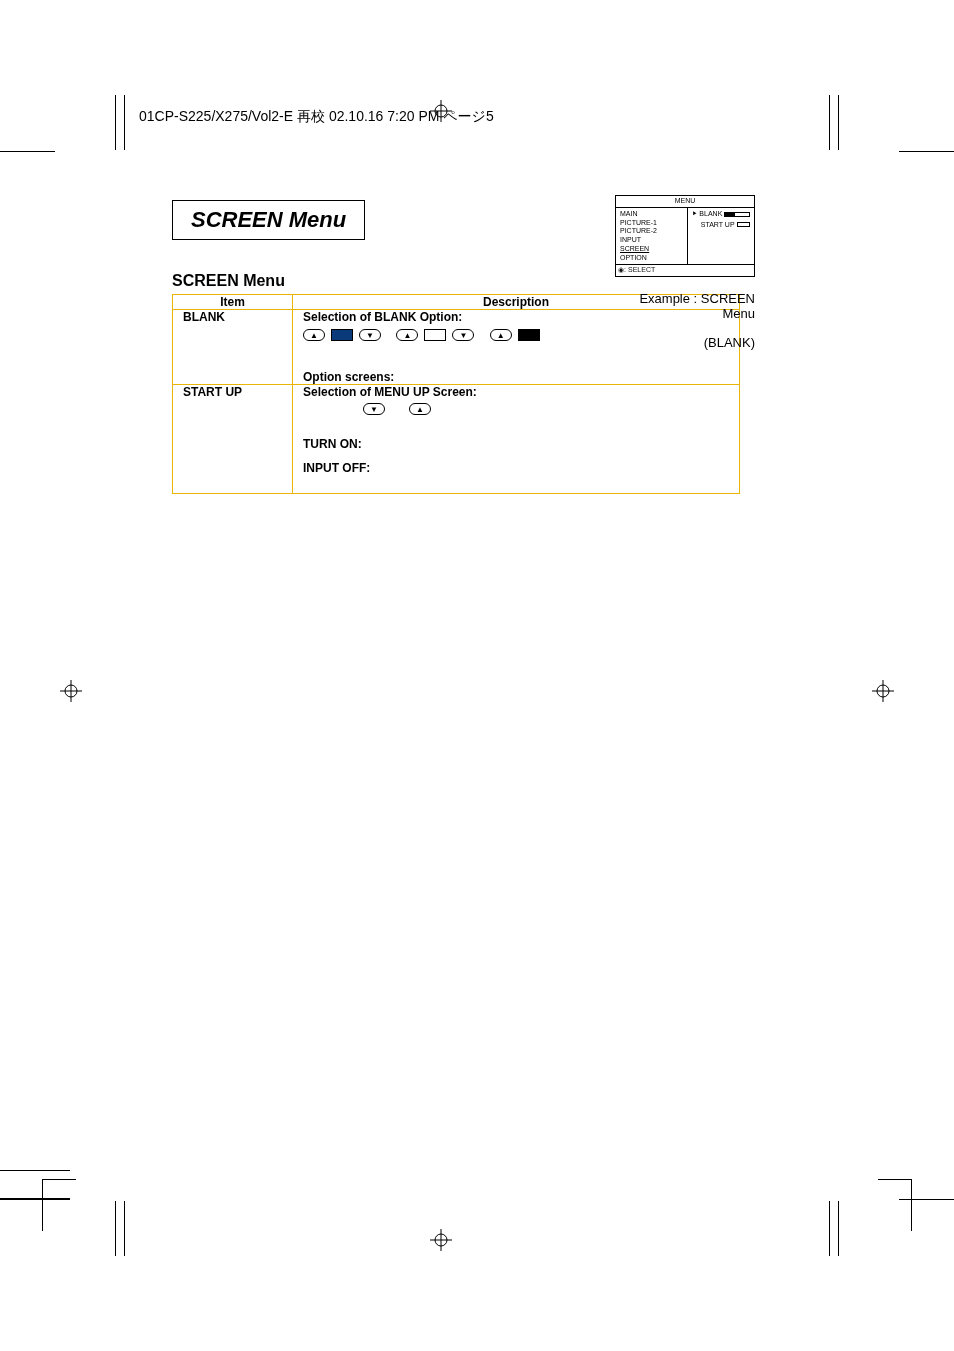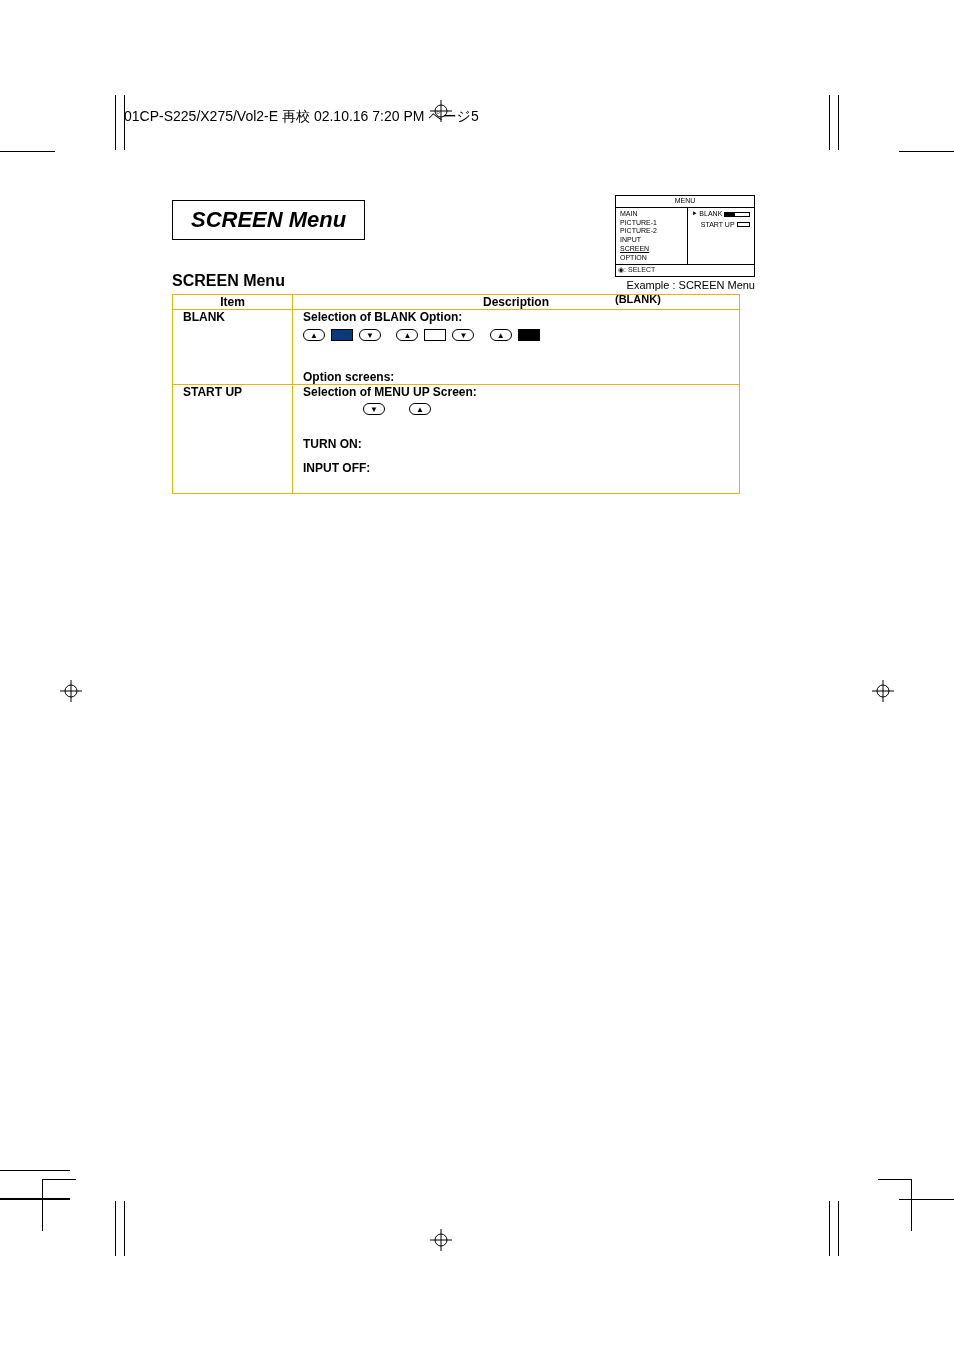--- a/index.html
+++ b/index.html
@@ -49,21 +49,21 @@
 
   .reg-mark {
     position: absolute;
     width: 22px; height: 22px;
   }
   .reg-mark svg { width: 100%; height: 100%; }
 
   .header-line {
     position: absolute;
     top: 108px;
-    left: 124px;
+    left: 139px;
     font-size: 14px;
     color: #000;
   }
 
   .content {
     position: absolute;
     top: 200px;
     left: 172px;
     width: 580px;
   }
@@ -139,21 +139,21 @@
   .osd-body { display:flex; }
   .osd-left { border-right:1px solid #000; padding:2px 4px; width:52%; }
   .osd-right { padding:2px 4px; width:48%; display:flex; flex-direction:column; gap:2px; }
   .osd-item { display:block; }
   .osd-item.sel { text-decoration: underline; }
   .osd-row { display:flex; align-items:center; gap:2px; }
   .osd-cursor { font-size:7px; }
   .osd-bar { height:5px; border:1px solid #000; flex:1; position:relative; }
   .osd-bar-ind { position:absolute; left:0; top:0; width:40%; height:100%; background:#000; }
   .osd-select { border-top:1px solid #000; padding:1px 2px; font-size:7px; color:#111; }
-  .osd-caption { font-size:11px; text-align:right; margin-top:2px; }
+  .osd-caption { font-size:13px; text-align:right; margin-top:14px; }
 
 </style>
 </head>
 <body>
 
 <div class="crop-mark cm-tl-h"></div>
 <div class="crop-mark cm-tl-v"></div>
 <div class="crop-mark cm-tl2-v"></div>
 <div class="crop-mark cm-tr-h"></div>
 <div class="crop-mark cm-tr-v"></div>
@@ -276,14 +276,14 @@
           <span>START UP</span>
           <span class="osd-bar"></span>
         </div>
       </div>
     </div>
     <div class="osd-select">
       <span>◉</span><span>: SELECT</span>
     </div>
   </div>
   <div class="osd-caption">Example : SCREEN Menu</div>
-  <div class="osd-caption" style="text-align:left;font-weight:bold;">(BLANK)</div>
+  <div class="osd-caption" style="text-align:right;">(BLANK)</div>
 </div>
 
 </body></html>

